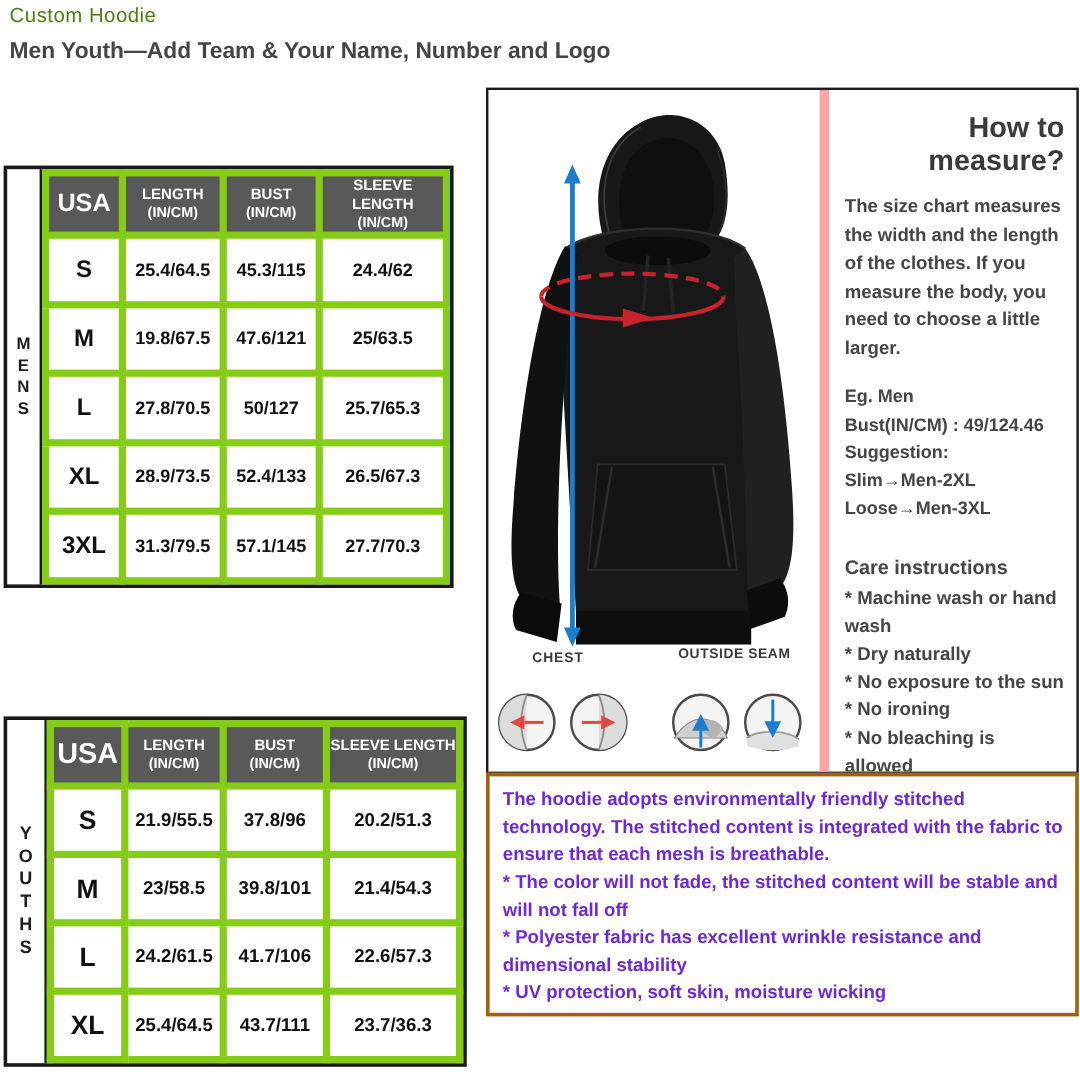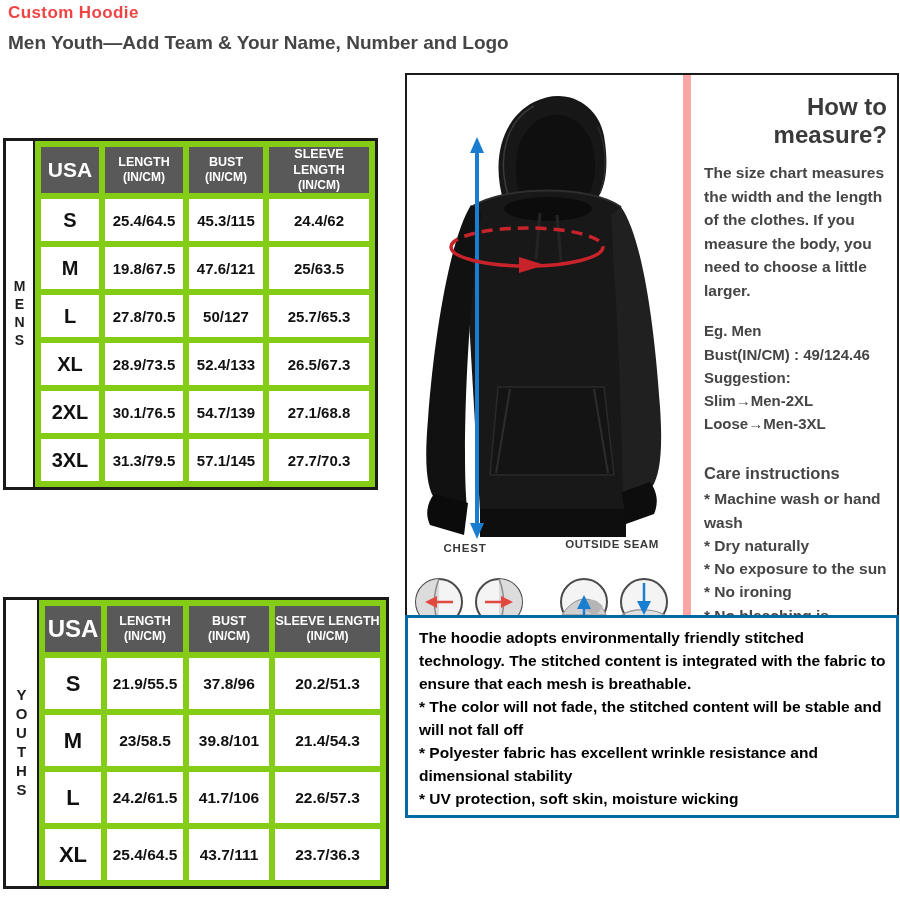--- a/index.html
+++ b/index.html
@@ -1,21 +1,21 @@
 <!DOCTYPE html>
 <html><head>
 <meta charset="utf-8">
 <style>
   html,body{margin:0;padding:0;background:#fff;}
   .canvas{
     position:relative;width:900px;height:900px;background:#ffffff;overflow:hidden;
     font-family:"Liberation Sans", sans-serif;
   }
   
-  .page-title{position:absolute;left:8px;top:3px;font-size:17px;font-weight:bold;color:#ef4444;letter-spacing:.4px;}
+  .page-title{position:absolute;left:8px;top:3px;font-size:17px;font-weight:normal;color:#4d7c0f;letter-spacing:.4px;}
   .page-subtitle{position:absolute;left:8px;top:32px;font-size:19px;font-weight:bold;color:#454545;}
 
   
   .size-chart{position:absolute;display:flex;border:3px solid #1a1a1a;background:#fff;box-sizing:border-box;}
   #mens-chart{left:3px;top:138px;width:375px;height:352px;}
   #youths-chart{left:3px;top:597px;width:386px;height:292px;}
   .group-strip{border-right:2px solid #1a1a1a;display:flex;align-items:center;justify-content:center;}
   #mens-chart .group-strip{width:27px;}
   #youths-chart .group-strip{width:31px;}
   .vlabel{writing-mode:vertical-lr;text-orientation:upright;font-weight:bold;color:#1d1d1d;line-height:1;}
@@ -44,23 +44,23 @@
   .hoodie-area{width:276px;border-right:8px solid #fca5a5;position:relative;}
   .hoodie-area svg{position:absolute;left:0;top:0;}
   .measure-panel{flex:1;padding:10px 10px 0 13px;color:#454545;overflow:hidden;}
   .mp-heading{font-size:24px;font-weight:bold;text-align:right;color:#3a3a3a;margin:8px 0 12px;}
   .mp-body{font-size:15.5px;font-weight:bold;line-height:1.52;margin:0;}
   .mp-example{margin-top:17px;font-size:15px;font-weight:bold;line-height:1.55;}
   .mp-care{margin-top:25px;font-size:15.5px;font-weight:bold;line-height:1.5;}
   .mp-care-heading{font-size:16.5px;margin-bottom:2px;}
 
   
-  .desc-box{position:absolute;left:405px;top:615px;width:494px;height:203px;border:3px solid #0369a1;
+  .desc-box{position:absolute;left:405px;top:644px;width:494px;height:203px;border:3px solid #a16207;
     box-sizing:border-box;background:#fff;padding:9px 8px 0 11px;
-    font-size:15.5px;font-weight:bold;color:#000000;line-height:1.48;}
+    font-size:15.5px;font-weight:bold;color:#6d28d9;line-height:1.48;}
   .desc-box p{margin:0;}
 </style>
 </head>
 <body>
 
 <div class="canvas">
 
   <div class="page-title">Custom Hoodie</div>
   <div class="page-subtitle">Men  Youth—Add Team &amp; Your Name, Number and Logo</div>
 
@@ -100,26 +100,20 @@
             <td class="size-cell">L</td>
             <td class="value-cell">27.8/70.5</td>
             <td class="value-cell">50/127</td>
             <td class="value-cell">25.7/65.3</td>
           </tr>
         <tr>
             <td class="size-cell">XL</td>
             <td class="value-cell">28.9/73.5</td>
             <td class="value-cell">52.4/133</td>
             <td class="value-cell">26.5/67.3</td>
-          </tr>
-        <tr>
-            <td class="size-cell">2XL</td>
-            <td class="value-cell">30.1/76.5</td>
-            <td class="value-cell">54.7/139</td>
-            <td class="value-cell">27.1/68.8</td>
           </tr>
         <tr>
             <td class="size-cell">3XL</td>
             <td class="value-cell">31.3/79.5</td>
             <td class="value-cell">57.1/145</td>
             <td class="value-cell">27.7/70.3</td>
           </tr>
       </tbody>
     </table>
   </div>

